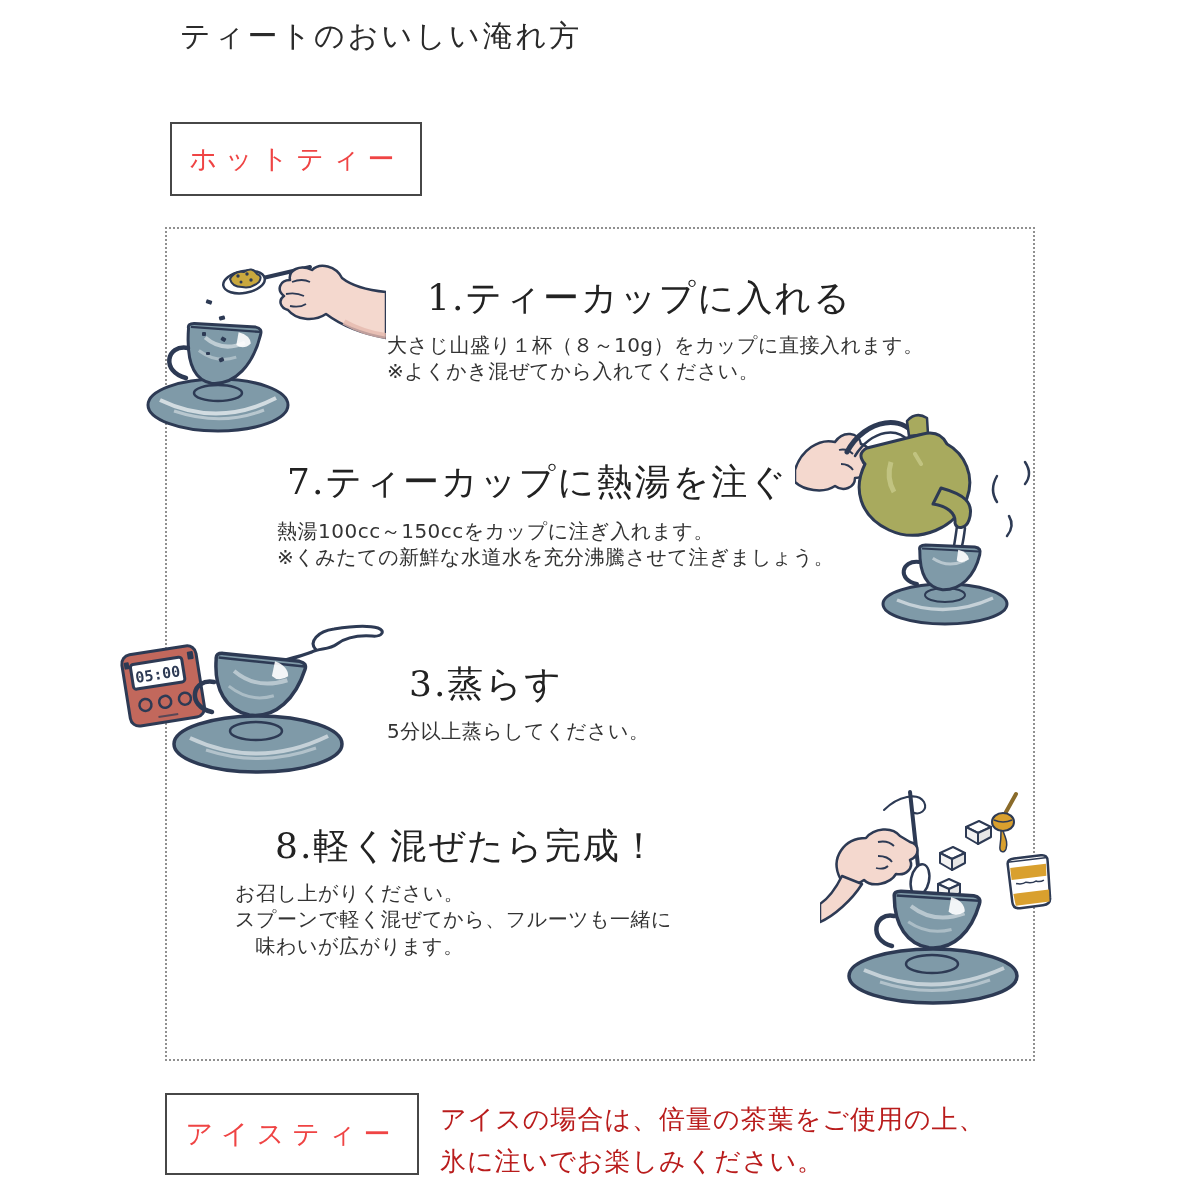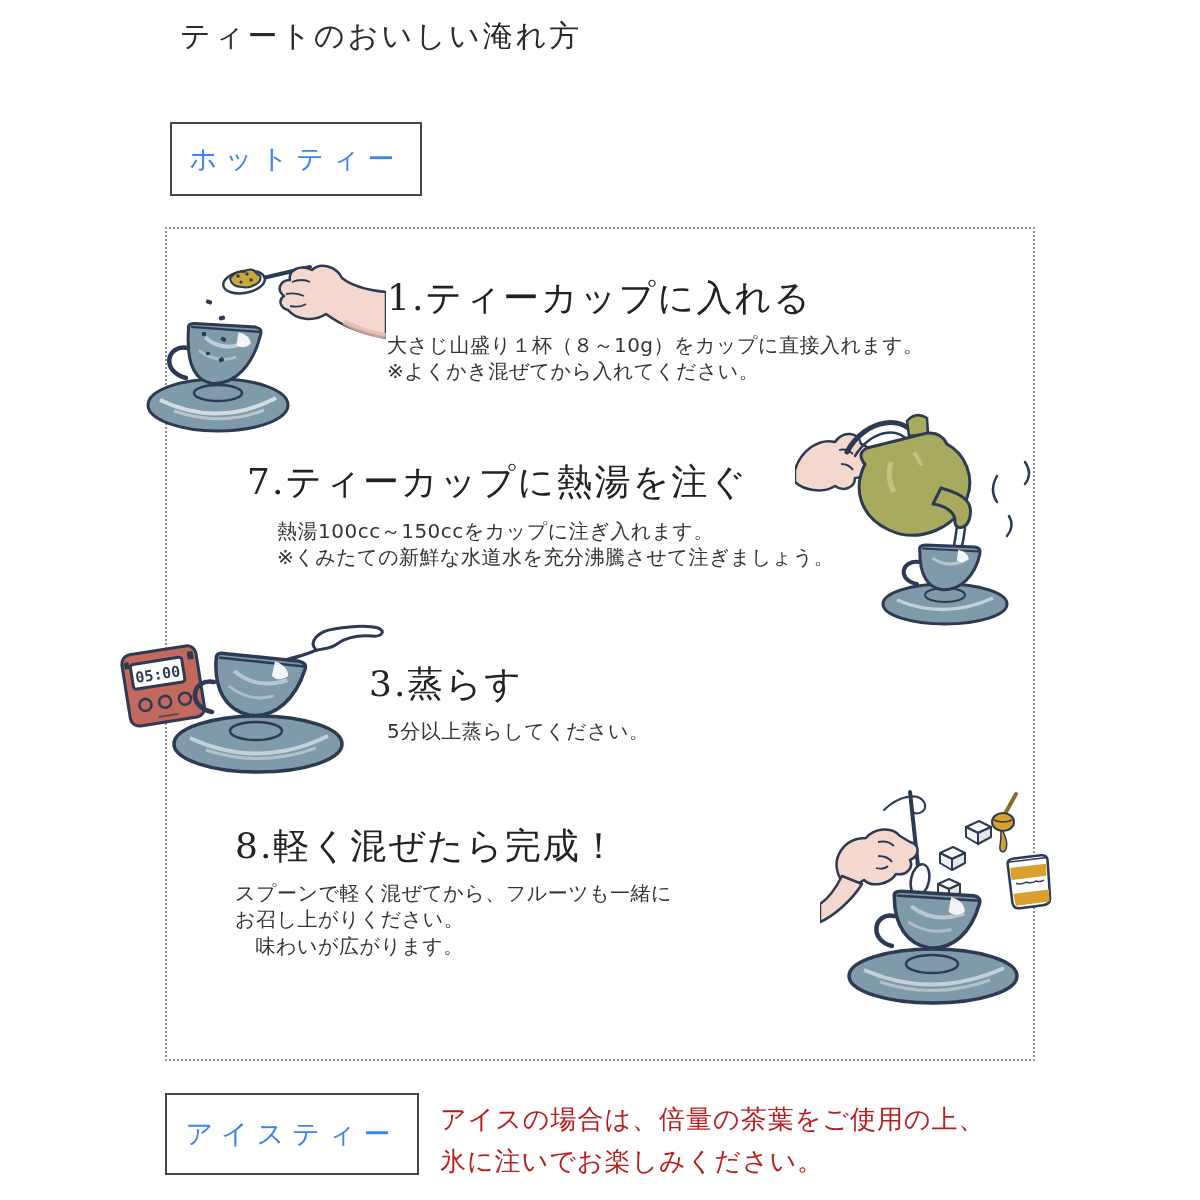--- a/index.html
+++ b/index.html
@@ -8,29 +8,29 @@
     color:#303030;
     font-family:"DejaVu Sans","Liberation Sans",sans-serif;
   }
   .abs{position:absolute;}
   .mincho{font-family:"DejaVu Serif","Liberation Serif",serif;}
   .page-title{
     left:180px;top:16px;font-size:30px;letter-spacing:3px;color:#2b2b2b;font-weight:500;text-align:center;
   }
   .label-box{
     border:2px solid #474747;background:#ffffff;display:flex;align-items:center;justify-content:center;
-    font-size:27px;letter-spacing:8px;color:#3b82f6;
+    font-size:27px;letter-spacing:8px;color:#ef4444;
   }
   .hot-box{left:170px;top:122px;width:248px;height:70px;}
   .ice-box{left:165px;top:1093px;width:250px;height:78px;}
   .dotted-frame{
     left:165px;top:227px;width:866px;height:830px;border:2px dotted #909090;background:transparent;
   }
   .step-heading{
-    font-size:36px;letter-spacing:2px;color:#222222;font-weight:500;white-space:nowrap;
+    font-size:36px;letter-spacing:2px;color:#222222;font-weight:500;white-space:nowrap;margin-left:40px;
   }
   .step-body{font-size:20px;line-height:1.32;color:#333333;letter-spacing:0.5px;white-space:nowrap;}
   .h1{left:387px;top:274px;}
   .b1{left:387px;top:332px;}
   .h2{left:247px;top:458px;}
   .b2{left:247px;top:518px;margin-left:30px;}
   .h3{left:369px;top:660px;}
   .b3{left:387px;top:718px;}
   .h4{left:235px;top:822px;}
   .b4{left:235px;top:880px;}
@@ -180,22 +180,22 @@
     </g>
   </svg>
 
   <div class="abs step-heading mincho h3">3.蒸らす</div>
   <div class="abs step-body b3">
     <div>5分以上蒸らしてください。</div>
   </div>
 
   <div class="abs step-heading mincho h4">8.軽く混ぜたら完成！</div>
   <div class="abs step-body b4">
+    <div>お召し上がりください。</div>
     <div>スプーンで軽く混ぜてから、フルーツも一緒に</div>
-    <div>お召し上がりください。</div>
     <div>　味わいが広がります。</div>
   </div>
 
   <svg class="abs ill-4" width="250" height="235" viewBox="0 0 250 235">
     <path d="M64,30 C78,16 98,12 104,22 C108,30 100,36 92,32" fill="none" stroke="#2d3a54" stroke-width="2" stroke-linecap="round"></path>
     <g>
       <path d="M90,12 L98,86" stroke="#2d3a54" stroke-width="4" stroke-linecap="round"></path>
       <ellipse cx="100" cy="100" rx="9" ry="16" fill="#ffffff" stroke="#2d3a54" stroke-width="2.5" transform="rotate(12 100 100)"></ellipse>
     </g>
     <g>

